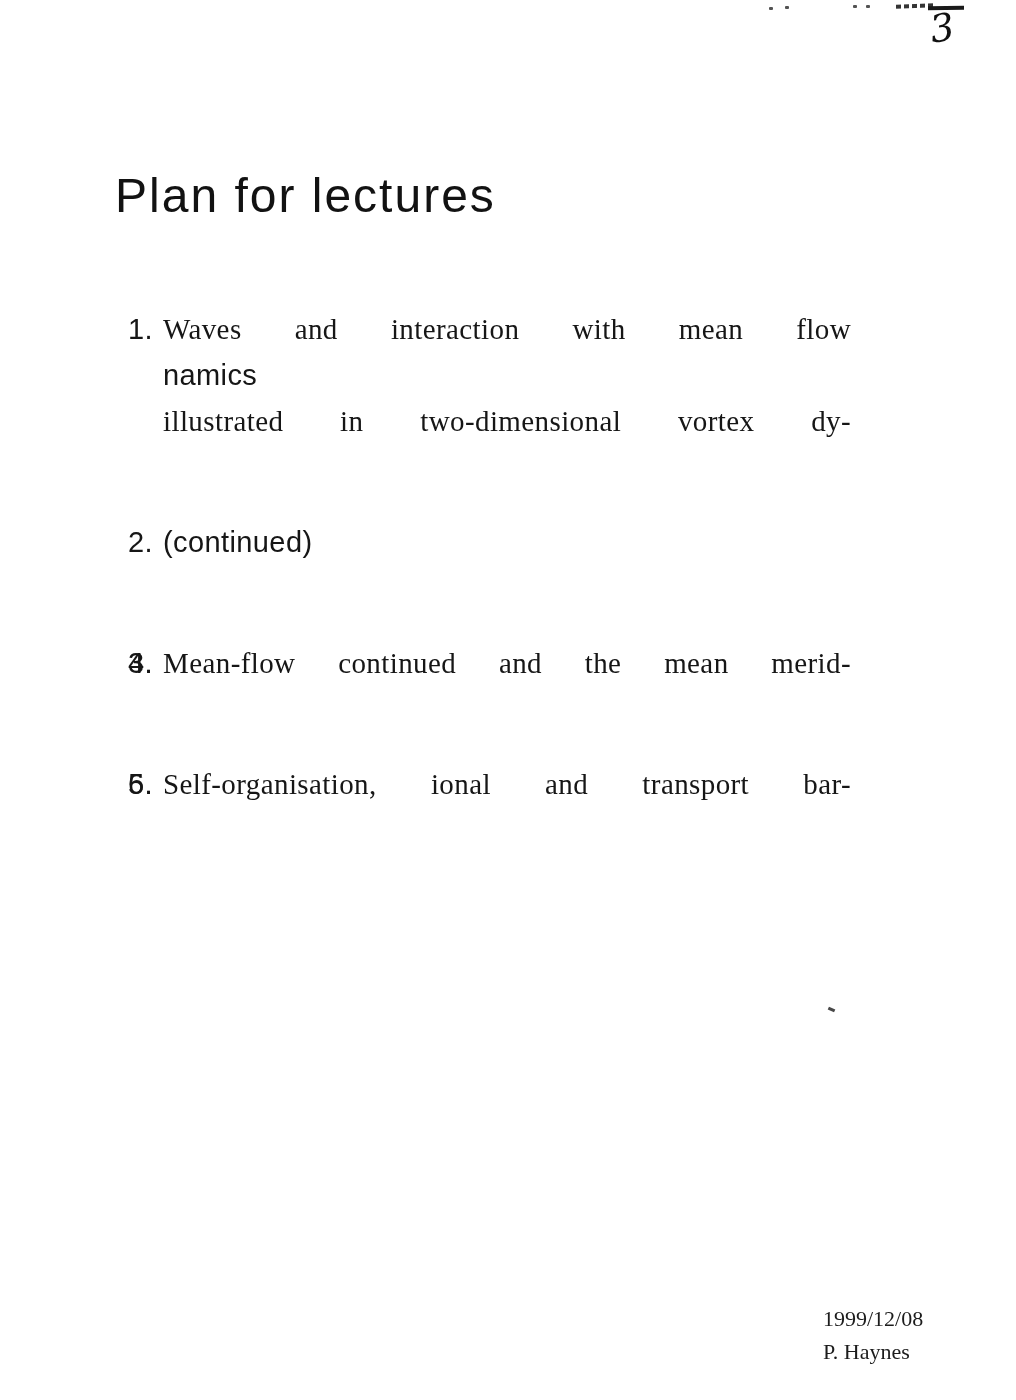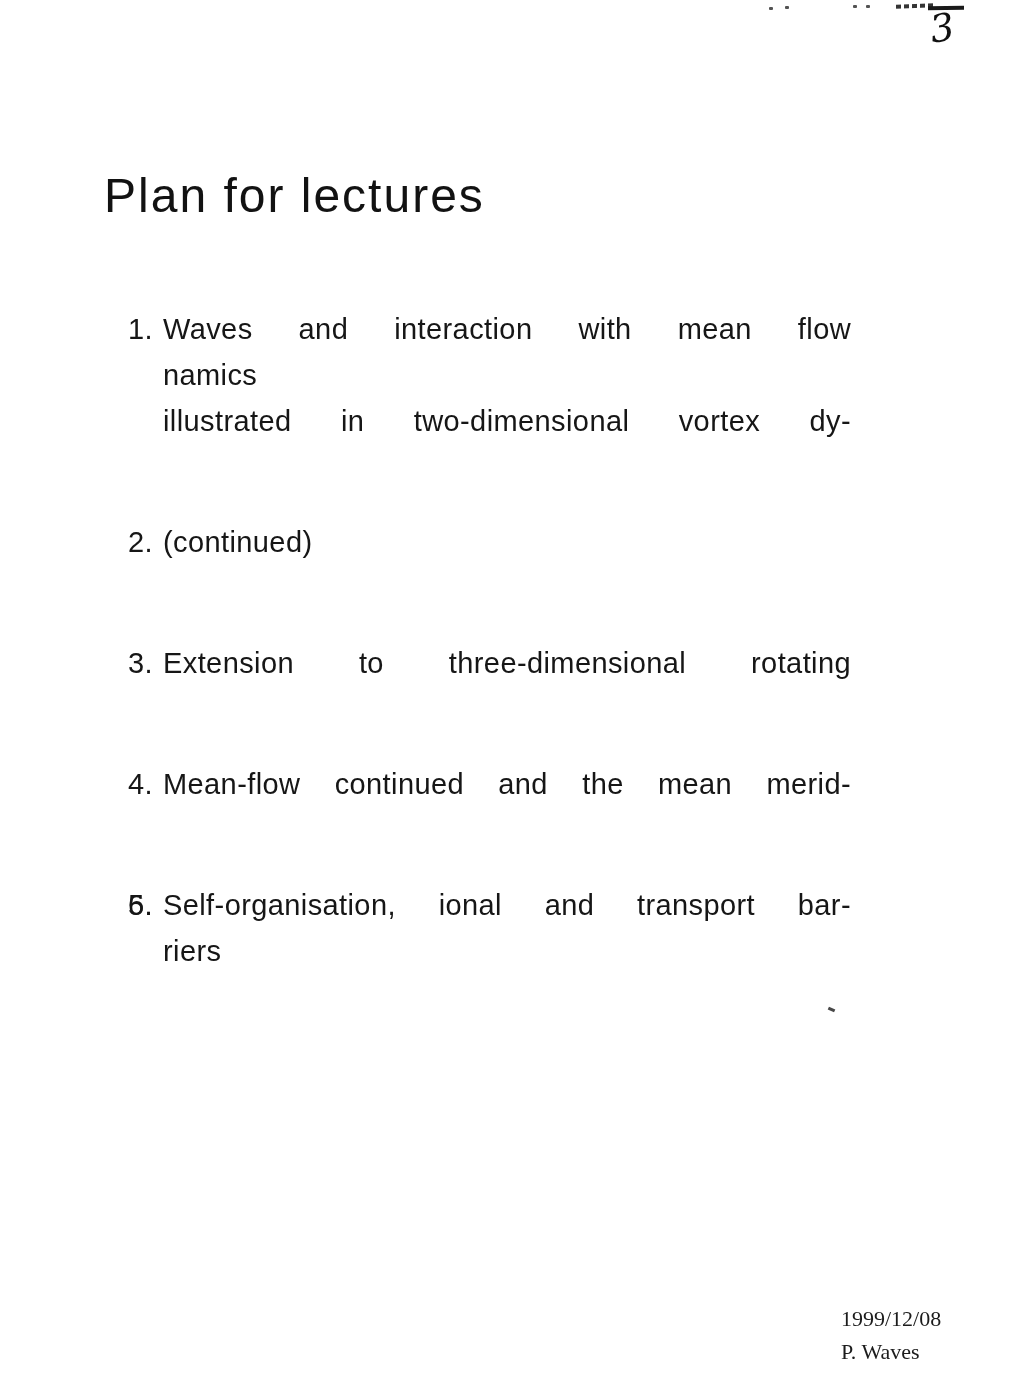--- a/index.html
+++ b/index.html
@@ -37,21 +37,21 @@
     font-family: "DejaVu Serif", serif;
     font-style: italic;
     font-size: 38px;
     transform: rotate(-9deg);
     color: #111;
   }
 
   
   .title {
     position: absolute;
-    left: 104px;
+    left: 115px;
     top: 168px;
     font-size: 48px;
     letter-spacing: 2px;
     color: #121212;
   }
 
   
   .plan-list {
     position: absolute;
     left: 163px;
@@ -73,33 +73,34 @@
     line-height: 46px;
   }
   .ln {
     line-height: 46px;
     white-space: nowrap;
   }
   .ln.just {
     white-space: normal;
     text-align: justify;
     text-align-last: justify;
+    font-family: Liberation Serif, serif;
   }
 
   
   .tick {
     width: 7px; height: 3px;
     transform: rotate(25deg);
     opacity: .8;
   }
 
   
   .footer {
     position: absolute;
-    left: 841px;
+    left: 823px;
     top: 1302px;
     font-family: "Liberation Serif", serif;
     font-size: 22px;
     line-height: 33px;
     color: #1c1c1c;
   }
 </style>
 </head>
 <body>
 
@@ -123,38 +124,36 @@
     <div class="ln just">illustrated in two-dimensional vortex dy-</div>
   </div>
 
   <div class="item">
     <span class="num">2.</span>
     <div class="ln">(continued)</div>
   </div>
 
   <div class="item">
     <span class="num">3.</span>
-    <div class="ln just">Extension to three-dimensional rotating</div>
   </div>
 
   <div class="item">
     <span class="num">4.</span>
     <div class="ln just">Mean-flow continued and the mean merid-</div>
   </div>
 
   <div class="item">
     <span class="num">5.</span>
   </div>
 
   <div class="item">
     <span class="num">6.</span>
     <div class="ln just">Self-organisation, ional and transport bar-</div>
-    <div class="ln">riers</div>
   </div>
 
 </div>
 
 <div class="artifact tick" style="left:828px; top:1008px;"></div>
 
 <div class="footer">
   <div>1999/12/08</div>
-  <div>P. Waves</div>
+  <div>P. Haynes</div>
 </div>
 
 </body></html>

